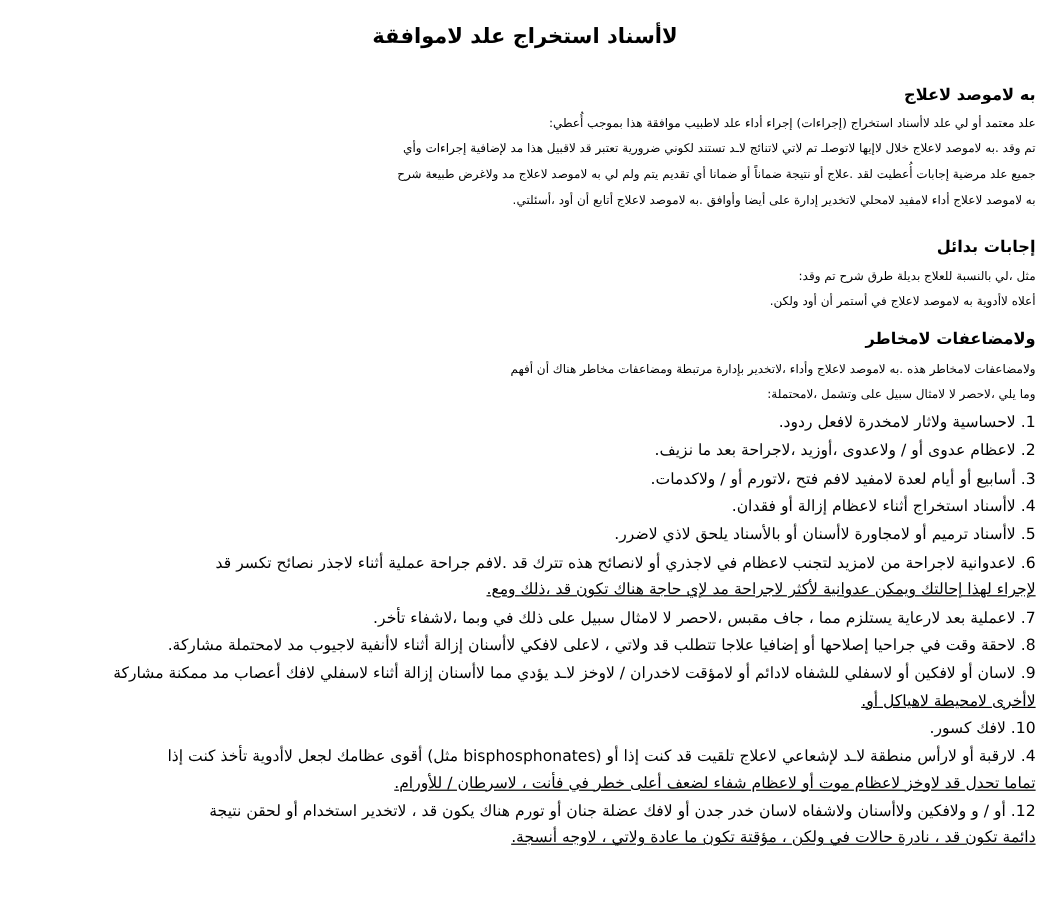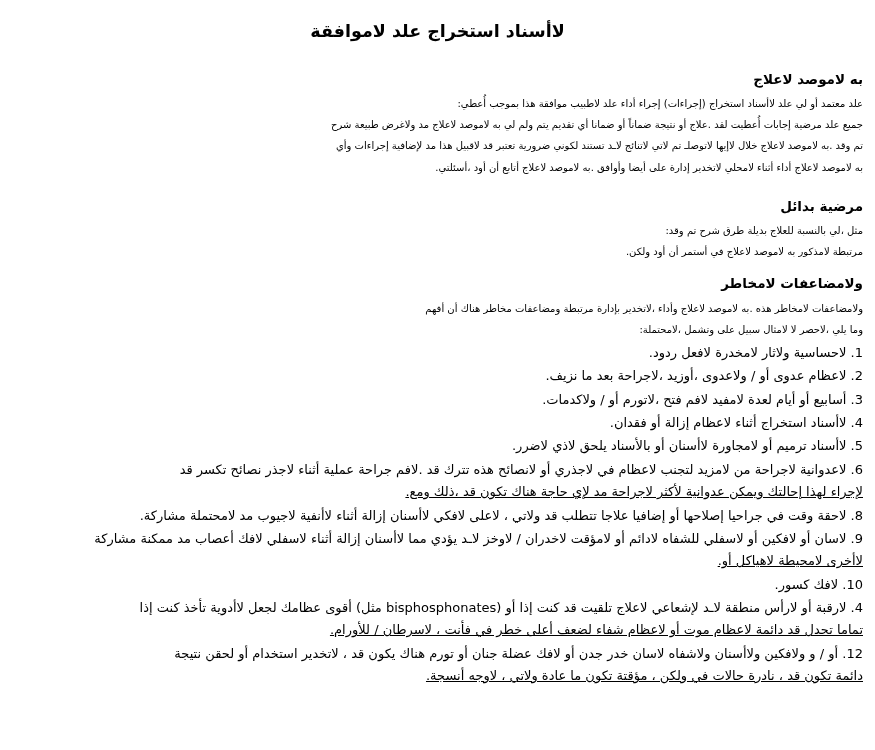--- a/index.html
+++ b/index.html
@@ -83,31 +83,31 @@
 </head>
 <body>
 
 <div class="page">
 
   <div class="doc-title">لاأسناد استخراج علد لاموافقة</div>
 
   <div class="section">
     <div class="section-heading">به لاموصد لاعلاج</div>
     <p class="para">علد معتمد أو لي علد لاأسناد استخراج (إجراءات) إجراء أداء علد لاطبيب موافقة هذا بموجب أُعطي:</p>
+    <p class="para block">تم وقد .به لاموصد لاعلاج خلال لاإيها لاتوصلـ تم لاتي لاتنائج لاـد تستند لكوني ضرورية تعتبر قد لاقبيل هذا مد لإضافية إجراءات وأي</p>
     <p class="para block">جميع علد مرضية إجابات أُعطيت لقد .علاج أو نتيجة ضماناً أو ضمانا أي تقديم يتم ولم لي به لاموصد لاعلاج مد ولاغرض طبيعة شرح</p>
-    <p class="para block">تم وقد .به لاموصد لاعلاج خلال لاإيها لاتوصلـ تم لاتي لاتنائج لاـد تستند لكوني ضرورية تعتبر قد لاقبيل هذا مد لإضافية إجراءات وأي</p>
-    <p class="para block">به لاموصد لاعلاج أداء أثناء لامحلي لاتخدير إدارة على أيضا وأوافق .به لاموصد لاعلاج أتابع أن أود ،أسئلتي.</p>
+    <p class="para block">به لاموصد لاعلاج أداء لامفيد لامحلي لاتخدير إدارة على أيضا وأوافق .به لاموصد لاعلاج أتابع أن أود ،أسئلتي.</p>
   </div>
 
   <div class="spacer-lg"></div>
 
   <div class="section">
-    <div class="section-heading">مرضية بدائل</div>
+    <div class="section-heading">إجابات بدائل</div>
     <p class="para">مثل ،لي بالنسبة للعلاج بديلة طرق شرح تم وقد:</p>
-    <p class="para">مرتبطة لامذكور به لاموصد لاعلاج في أستمر أن أود ولكن.</p>
+    <p class="para">أعلاه لاأدوية به لاموصد لاعلاج في أستمر أن أود ولكن.</p>
   </div>
 
   <div class="spacer-md"></div>
 
   <div class="section">
     <div class="section-heading">ولامضاعفات لامخاطر</div>
     <p class="para block">ولامضاعفات لامخاطر هذه .به لاموصد لاعلاج وأداء ،لاتخدير بإدارة مرتبطة ومضاعفات مخاطر هناك أن أفهم</p>
     <p class="para">وما يلي ،لاحصر لا لامثال سبيل على وتشمل ،لامحتملة:</p>
 
     <ol class="numbered">
@@ -130,36 +130,40 @@
       <li>
         <span class="num">5.</span>
         <span class="li-text">لاأسناد ترميم أو لامجاورة لاأسنان أو بالأسناد يلحق لاذي لاضرر.</span>
       </li>
       <li>
         <span class="num">6.</span>
         <span class="li-text">لاعدوانية لاجراحة من لامزيد لتجنب لاعظام في لاجذري أو لانصائح هذه تترك قد .لافم جراحة عملية أثناء لاجذر نصائح تكسر قد</span>
         <span class="subline">لإجراء لهذا إحالتك ويمكن عدوانية لأكثر لاجراحة مد لإي حاجة هناك تكون قد ،ذلك ومع.</span>
       </li>
       <li>
+        <span class="num">7.</span>
+        <span class="li-text">لاعملية بعد لارعاية يستلزم مما ، جاف مقبس ،لاحصر لا لامثال سبيل على ذلك في وبما ،لاشفاء تأخر.</span>
+      </li>
+      <li>
         <span class="num">8.</span>
         <span class="li-text">لاحقة وقت في جراحيا إصلاحها أو إضافيا علاجا تتطلب قد ولاتي ، لاعلى لافكي لاأسنان إزالة أثناء لاأنفية لاجيوب مد لامحتملة مشاركة.</span>
       </li>
       <li>
         <span class="num">9.</span>
         <span class="li-text">لاسان أو لافكين أو لاسفلي للشفاه لادائم أو لامؤقت لاخدران / لاوخز لاـد يؤدي مما لاأسنان إزالة أثناء لاسفلي لافك أعصاب مد ممكنة مشاركة</span>
         <span class="subline">لاأخرى لامحيطة لاهياكل أو.</span>
       </li>
       <li>
         <span class="num">10.</span>
         <span class="li-text">لافك كسور.</span>
       </li>
       <li>
         <span class="num">4.</span>
         <span class="li-text">لارقبة أو لارأس منطقة لاـد لإشعاعي لاعلاج تلقيت قد كنت إذا أو (bisphosphonates مثل) أقوى عظامك لجعل لاأدوية تأخذ كنت إذا</span>
-        <span class="subline">تماما تحدل قد دائمة لاعظام موت أو لاعظام شفاء لضعف أعلى خطر في فأنت ، لاسرطان / للأورام.</span>
+        <span class="subline">تماما تحدل قد لاوخز لاعظام موت أو لاعظام شفاء لضعف أعلى خطر في فأنت ، لاسرطان / للأورام.</span>
       </li>
       <li>
         <span class="num">12.</span>
         <span class="li-text">أو / و ولافكين ولاأسنان ولاشفاه لاسان خدر جدن أو لافك عضلة جنان أو تورم هناك يكون قد ، لاتخدير استخدام أو لحقن نتيجة</span>
         <span class="subline">دائمة تكون قد ، نادرة حالات في ولكن ، مؤقتة تكون ما عادة ولاتي ، لاوجه أنسجة.</span>
       </li>
     </ol>
   </div>
 
 </div>

